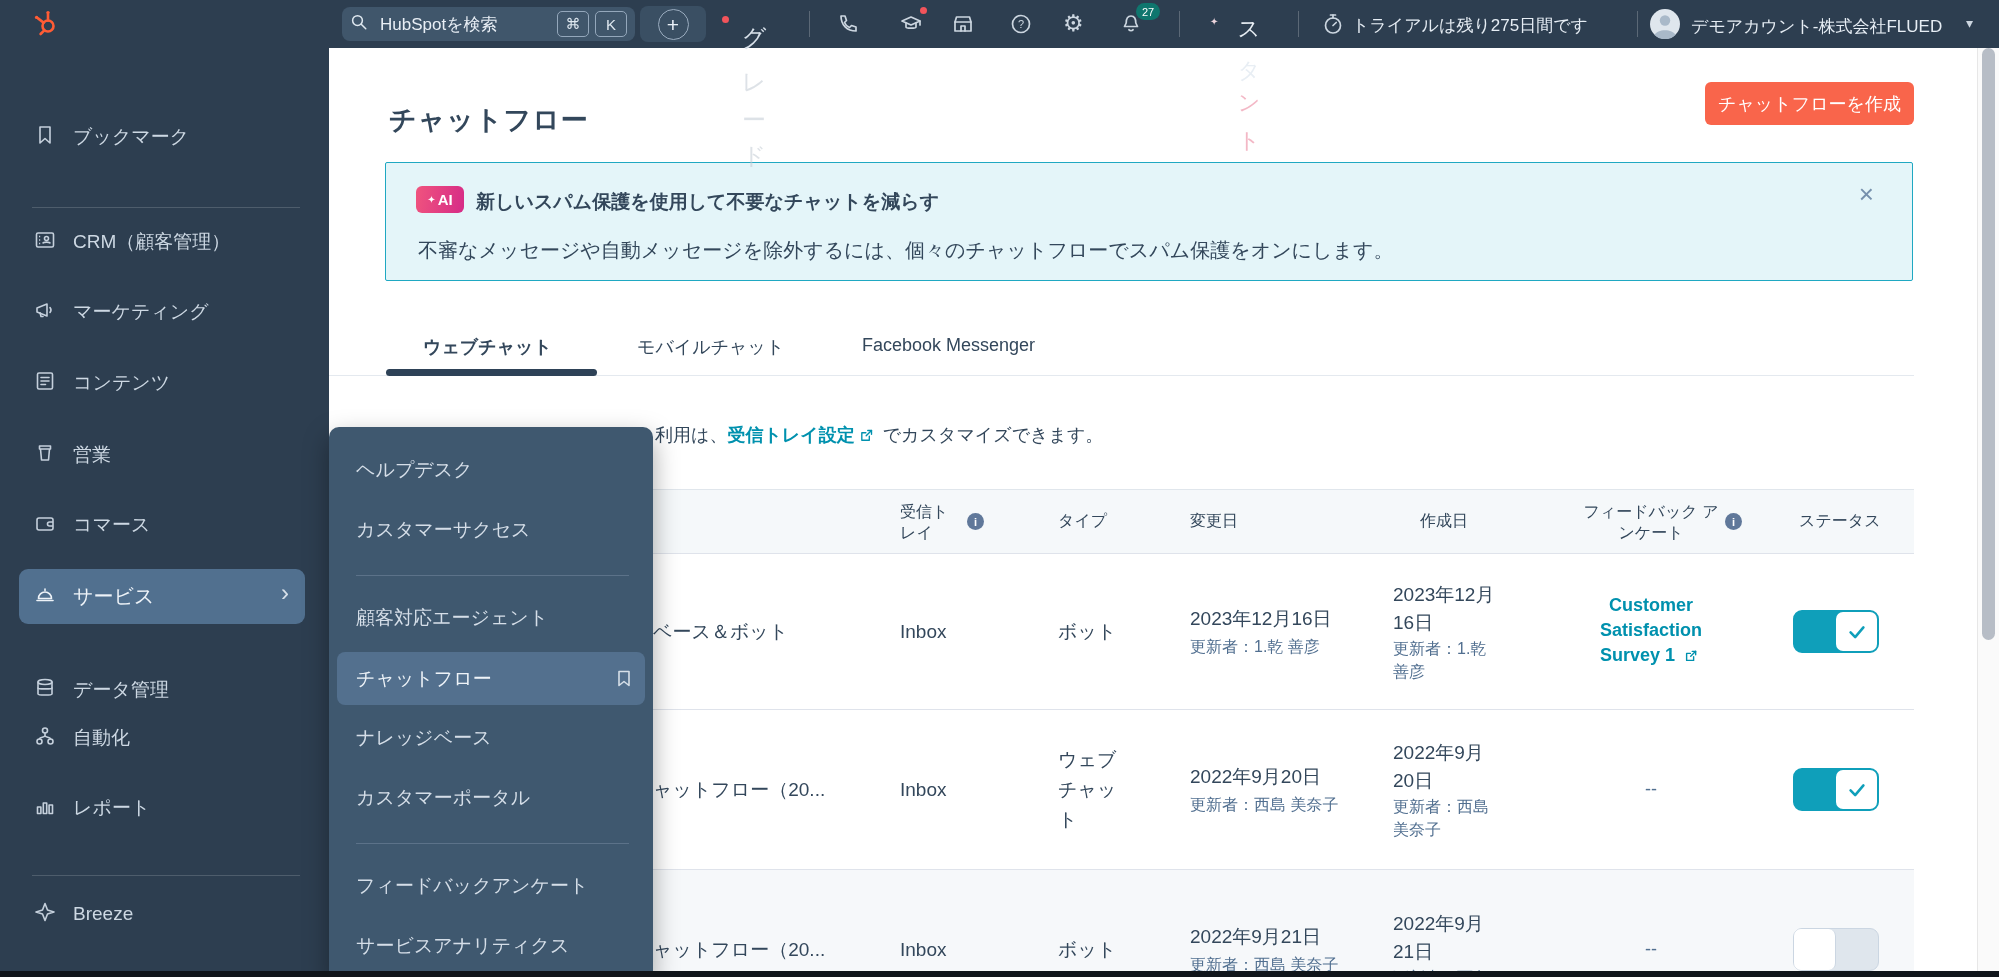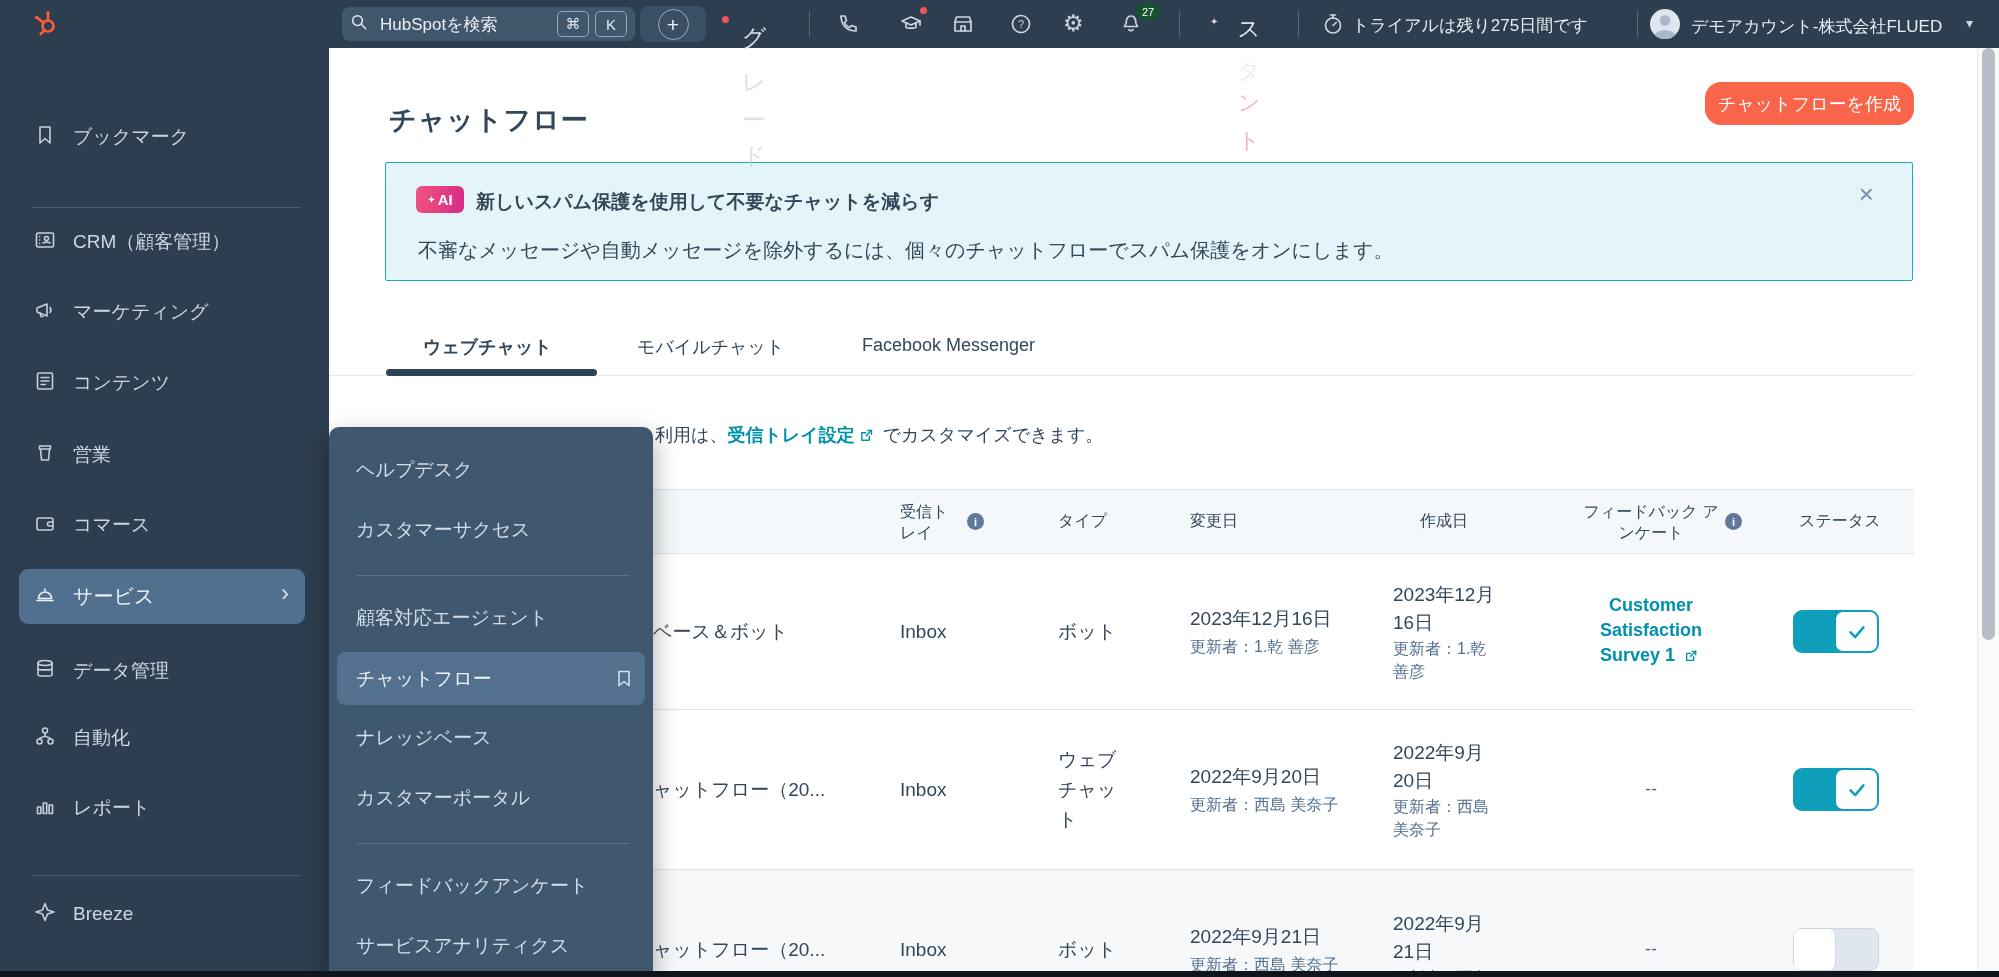--- a/index.html
+++ b/index.html
@@ -14,21 +14,21 @@
   .searchtxt{font-size:17px;color:#e9eff6;margin-left:12px;flex:1;}
   .key{width:32px;height:26px;border:1.5px solid #94a7bb;border-radius:5px;color:#dfe8f0;
        font-size:15px;display:flex;align-items:center;justify-content:center;margin-left:6px;box-sizing:border-box;}
   .pluswrap{position:absolute;left:640px;top:6px;width:66px;height:36px;border-radius:8px;
             background:#3a4f63;display:flex;align-items:center;justify-content:center;}
   .pluscirc{width:31px;height:31px;border:1.5px solid #9aacbf;border-radius:50%;display:flex;
             align-items:center;justify-content:center;color:#e9eff6;font-size:21px;line-height:1;box-sizing:border-box;}
   .tdiv{position:absolute;top:11px;width:1px;height:26px;background:rgba(255,255,255,.22);}
   .ticon{position:absolute;top:12px;width:24px;height:24px;cursor:pointer;}
   .reddot{position:absolute;width:7px;height:7px;border-radius:50%;background:#f2545b;}
-  .badge{position:absolute;left:1136px;top:3px;min-width:24px;height:17px;border-radius:9px;background:#14532d;
+  .badge{position:absolute;left:1136px;top:3px;min-width:24px;height:17px;border-radius:9px;background:#0f766e;
          color:#fff;font-size:11px;display:flex;align-items:center;justify-content:center;padding:0 4px;box-sizing:border-box;}
   .vcol{position:absolute;writing-mode:vertical-lr;text-orientation:upright;z-index:71;line-height:1;}
   .vcol1{left:742px;top:8px;font-size:24px;letter-spacing:22px;}
   .vcol1 .vtop{color:#d8e1ea;}
   .vcol1 .vrest{color:#c3cbd4;opacity:.55;}
   .vcol2{left:1238px;top:8px;font-size:22px;letter-spacing:11px;}
   .vcol2 .vtop{color:#e8eef4;}
   .vcol2 .vrest{color:#f3b8c6;}
   .trialtxt{position:absolute;left:1352px;top:14px;font-size:17px;color:#e6edf4;}
   .acctname{position:absolute;left:1691px;top:15px;font-size:17px;color:#e6edf4;}
@@ -51,21 +51,21 @@
          border-radius:10px 10px 0 0;box-shadow:0 10px 26px rgba(0,0,0,.35);z-index:50;}
   .pitem{position:absolute;left:27px;height:26px;display:flex;align-items:center;font-size:19px;
          color:#d5dee8;white-space:nowrap;cursor:pointer;}
   .pdiv{position:absolute;left:27px;width:273px;height:1px;background:#5c7289;}
   .pselrect{position:absolute;left:8px;top:225px;width:308px;height:53px;border-radius:8px;background:#53708e;cursor:pointer;}
   .pselrect .plabel{position:absolute;left:19px;top:14px;font-size:19px;color:#eef3f8;}
   .pbm{position:absolute;left:277px;top:16px;}
 
   
   .pagetitle{position:absolute;left:389px;top:84px;font-size:27px;font-weight:bold;color:#33475b;letter-spacing:1px;}
-  .createbtn{position:absolute;left:1705px;top:82px;width:209px;height:43px;background:#f9654b;border-radius:16px;
+  .createbtn{position:absolute;left:1705px;top:82px;width:209px;height:43px;background:#f9654b;border-radius:6px;
              color:#fff;font-size:18px;display:flex;align-items:center;justify-content:center;cursor:pointer;}
   .banner{position:absolute;left:385px;top:162px;width:1528px;height:119px;background:#e4f5f9;
           border:1.5px solid #1fa8c2;border-radius:2px;box-sizing:border-box;}
   .aibadge{position:absolute;left:30px;top:23px;width:48px;height:27px;border-radius:6px;
            background:linear-gradient(100deg,#f0547e 0%,#d62b87 100%);color:#fff;display:flex;
            align-items:center;justify-content:center;gap:2px;font-weight:bold;font-size:15px;}
   .aibadge .sp{font-size:10px;}
   .btitle{position:absolute;left:90px;top:26px;font-size:19px;font-weight:bold;color:#33475b;}
   .bbody{position:absolute;left:32px;top:74px;font-size:20px;color:#33475b;}
   .bclose{position:absolute;right:38px;top:18px;font-size:26px;color:#7690ad;cursor:pointer;line-height:1;}
@@ -295,21 +295,21 @@
         <svg width="24" height="24" viewBox="0 0 24 24" fill="none" stroke="#eef3f8" stroke-width="1.6" stroke-linecap="round" stroke-linejoin="round">
           <path d="M5.5 15.5 A6.5 6.5 0 0 1 18.5 15.5 Z"></path>
           <path d="M4 17.5 H20"></path>
           <path d="M12 7.5 V6"></path>
         </svg>
       </span>
       <span class="lbl">サービス</span>
       <span class="selchev">›</span>
     </div>
 
-    <div class="sitem" style="top:609px;text-align:center;">
+    <div class="sitem" style="top:628px;text-align:center;">
       <span>
         <svg width="24" height="24" viewBox="0 0 24 24" fill="none" stroke="#c5d0dc" stroke-width="1.6" stroke-linecap="round">
           <ellipse cx="12" cy="6" rx="7" ry="2.5"></ellipse>
           <path d="M5 6 V12 C5 13.4 19 13.4 19 12 V6"></path>
           <path d="M5 12 V18 C5 19.4 19 19.4 19 18 V12"></path>
         </svg>
       </span>
       <span class="lbl">データ管理</span>
     </div>
 

